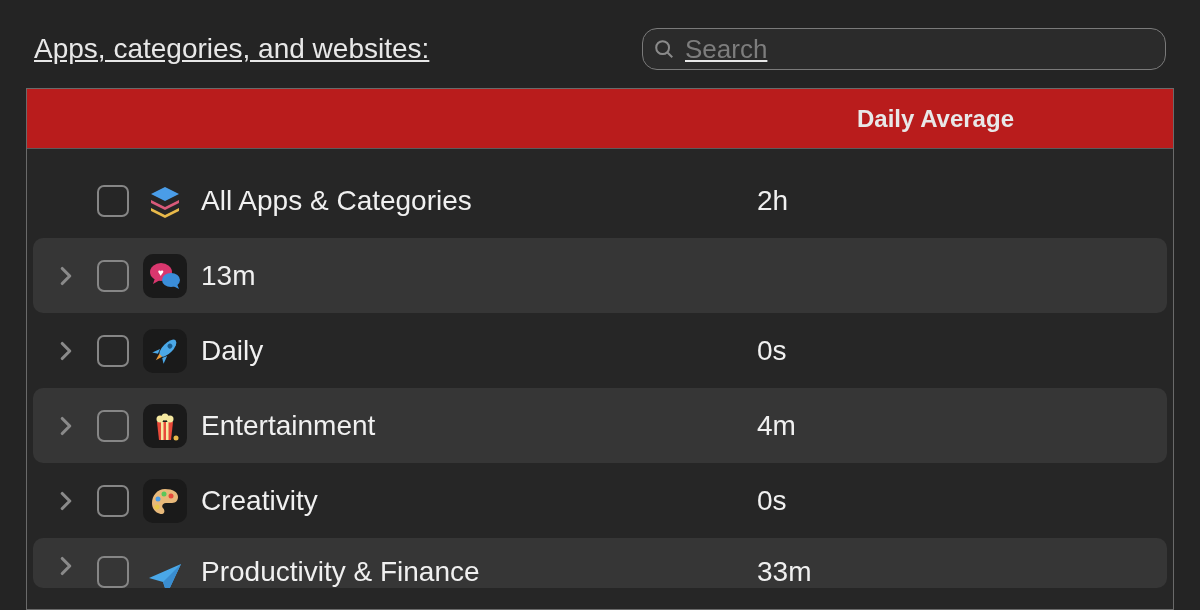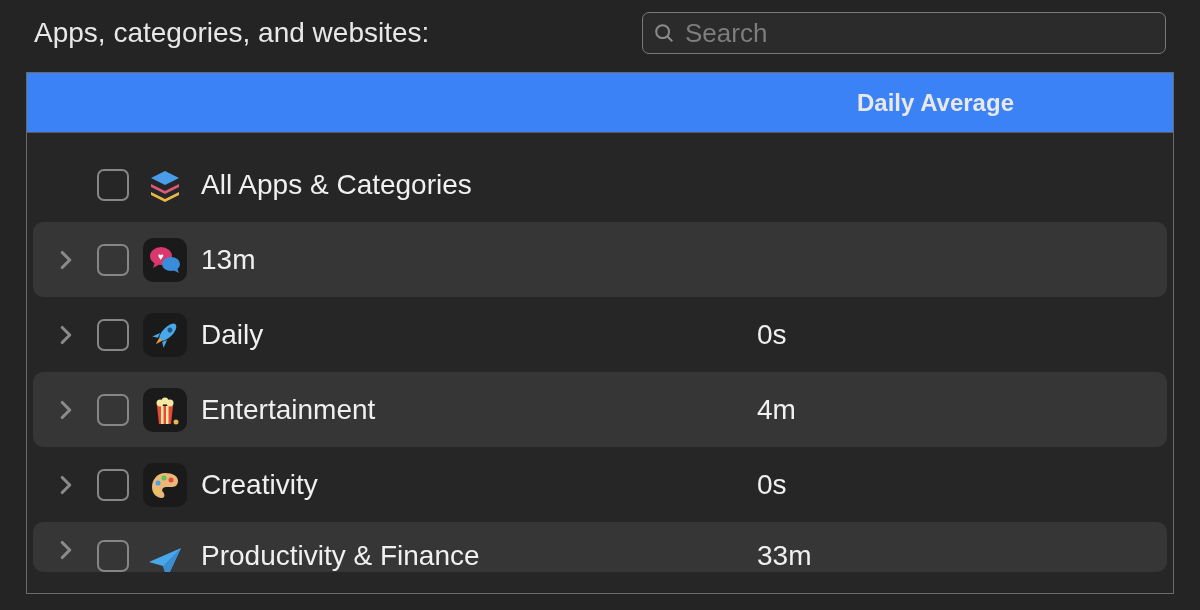--- a/index.html
+++ b/index.html
@@ -12,34 +12,35 @@
       font-family: -apple-system, BlinkMacSystemFont, "Segoe UI", sans-serif;
       color: #e8e8e8;
       width: 1200px;
       height: 610px;
       overflow: hidden;
     }
     .header-row {
       display: flex;
       align-items: center;
       justify-content: space-between;
-      padding: 12px 34px 18px 34px;
+      padding: 28px 34px 18px 34px;
+      text-decoration: underline;
     }
     .header-label {
       font-size: 28px;
       font-weight: 400;
       color: #e8e8e8;
     }
     .search-wrapper {
       display: flex;
       align-items: center;
       width: 524px;
       height: 42px;
       border: 1.5px solid #7a7a7a;
-      border-radius: 7px;
+      border-radius: 15px;
       padding: 0 10px;
       background: #2b2b2b;
     }
     .search-icon-svg {
       width: 22px;
       height: 22px;
       flex-shrink: 0;
     }
     .search-input {
       flex: 1;
@@ -57,21 +58,21 @@
       margin: 0 26px;
       border: 1.5px solid #6a6a6a;
       background: #262626;
       height: 522px;
       overflow: hidden;
     }
     .table-header {
       display: flex;
       align-items: center;
       height: 60px;
-      background: #3b82f6;
+      background: #b91c1c;
       border-bottom: 1px solid #5a5a5a;
       padding-right: 36px;
     }
     .col-name-header {
       flex: 1;
     }
     .col-avg-header {
       font-size: 24px;
       font-weight: 600;
       color: #e8e8e8;
@@ -181,20 +182,21 @@
       <div class="icon-cell">
         <div class="app-icon">
           <svg width="40" height="40" viewBox="0 0 40 40">
             <path d="M20 6 L34 13 L20 20 L6 13 Z" fill="#4a9de8"></path>
             <path d="M6 19 L20 26 L34 19 L34 22 L20 29 L6 22 Z" fill="#d95a7a"></path>
             <path d="M6 27 L20 34 L34 27 L34 30 L20 37 L6 30 Z" fill="#e8b94a"></path>
           </svg>
         </div>
       </div>
       <div class="name-cell">All Apps &amp; Categories</div>
+      <div class="avg-cell">2h</div>
     </div>
 
     <div class="row alt">
       <div class="chevron-cell">
         <svg class="chevron-icon" viewBox="0 0 10 16" fill="none" stroke="#8a8a8a" stroke-width="2.5" stroke-linecap="round" stroke-linejoin="round">
             <polyline points="2,2 8,8 2,14"></polyline>
           </svg>
       </div>
       <div class="checkbox"></div>
       <div class="icon-cell">

